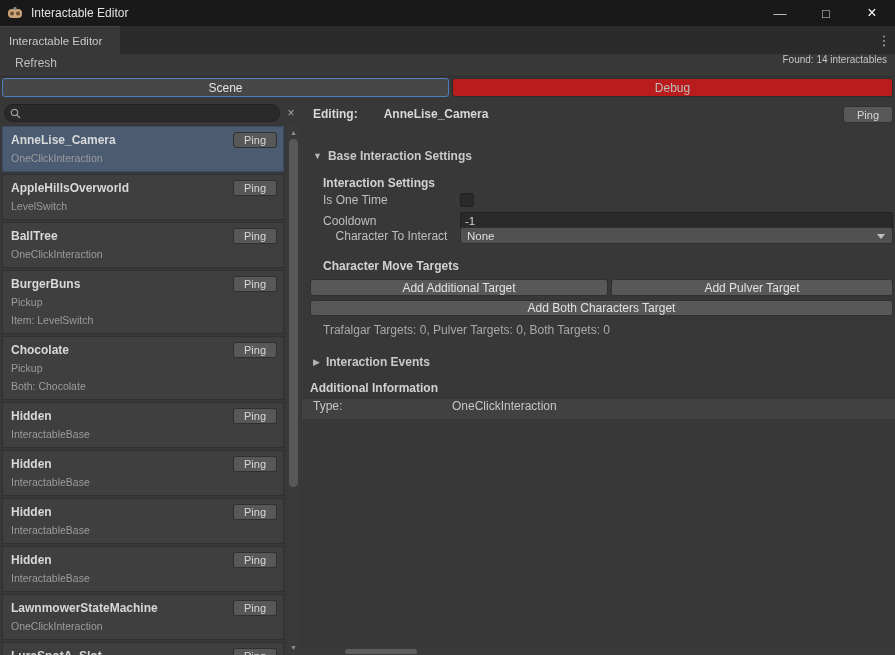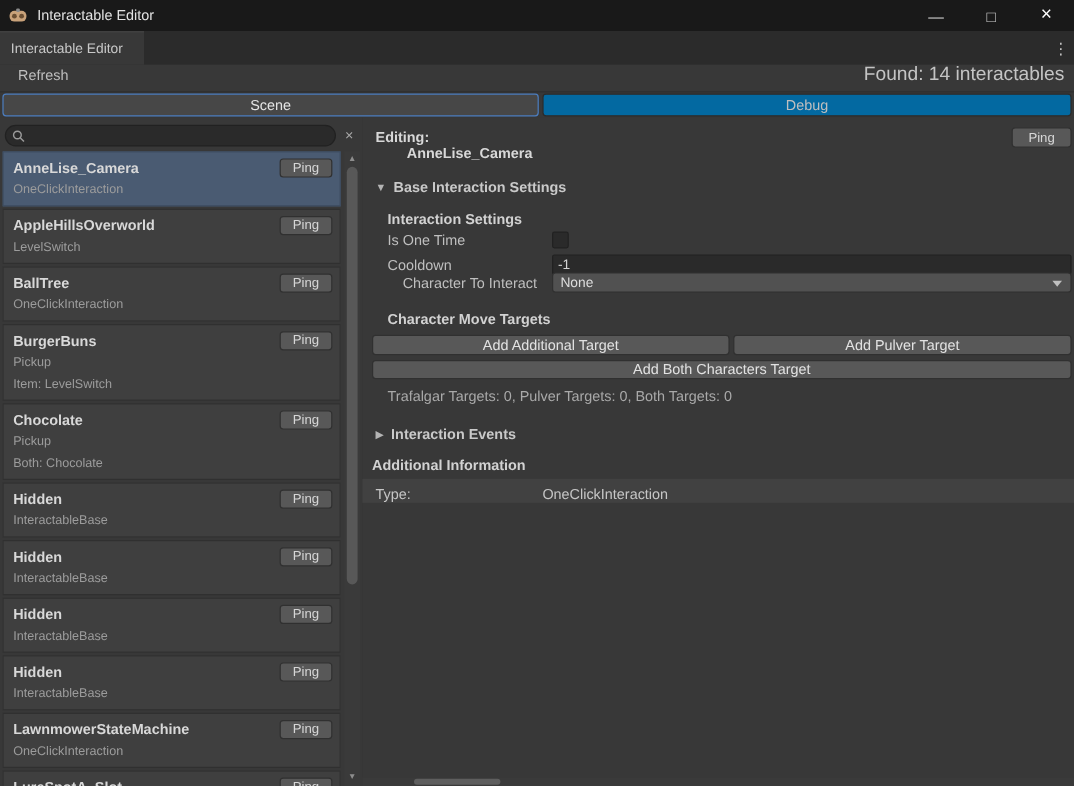--- a/index.html
+++ b/index.html
@@ -23,28 +23,28 @@
   .editor-tab { position:absolute; left:0; top:0; height:28px; width:120px; background:#383838;
                 display:flex; align-items:center; padding-left:9px; color:#C8C8C8; font-size:11.5px;
                 border-top:1px solid #444; }
   .kebab { position:absolute; right:4px; top:0; height:28px; width:14px; display:flex; align-items:center;
            justify-content:center; color:#C0C0C0; font-size:13px; }
 
   
   .toolbar { position:absolute; left:0; top:54px; width:895px; height:23px; background:#383838;
              border-bottom:1px solid #2E2E2E; display:flex; align-items:flex-start; }
   .refresh-btn { margin-left:9px; color:#BFBFBF; font-size:12px; padding:2px 6px; }
-  .found-label { position:absolute; right:8px; color:#C4C4C4; font-size:16px; }
+  .found-label { position:absolute; right:8px; color:#C4C4C4; font-size:10px; }
 
   
   .viewtabs { position:absolute; left:0; top:78px; width:895px; height:20px; }
   .vtab { position:absolute; top:0; height:19px; display:flex; align-items:center; justify-content:center;
           font-size:12px; border-radius:3px; }
   .vtab.scene { left:2px; width:447px; background:#474747; border:1px solid var(--accent-blue,#4C7EC0); color:#E4E4E4; }
-  .vtab.debug { left:452px; width:441px; background:#0369a1; border:1px solid #2B2B2B; color:#BFBFBF; }
+  .vtab.debug { left:452px; width:441px; background:#b91c1c; border:1px solid #2B2B2B; color:#BFBFBF; }
 
   
   .left-panel { position:absolute; left:0; top:98px; width:302px; height:557px; background:#383838; }
   .search-row { position:absolute; left:0; top:6px; width:302px; height:18px; }
   .search-field { position:absolute; left:4px; top:0; width:276px; height:18px; background:#2A2A2A;
                   border:1px solid #212121; border-radius:9px; display:flex; align-items:center; }
   .search-field svg { margin-left:5px; flex:0 0 auto; }
   .search-input { flex:1; background:transparent; border:none; outline:none; color:#D6D6D6;
                   font-family:"Liberation Sans",sans-serif; font-size:11px; padding:0 6px 0 4px; }
   .search-clear { position:absolute; left:284px; top:2px; width:14px; height:14px; color:#A8A8A8;
@@ -68,42 +68,42 @@
   .vscroll .thumb { position:absolute; left:2px; top:13px; width:9px; height:348px; background:#585858; border-radius:5px; }
 
   
   .right-panel { position:absolute; left:302px; top:98px; width:593px; height:557px; background:#383838; }
   .abs { position:absolute; }
   .lbl { color:#BFBFBF; font-size:12px; }
   .hdr { color:#D2D2D2; font-size:12px; font-weight:bold;text-align:right; }
   .fold-tri { color:#B4B4B4; font-size:9px; margin-right:6px; }
   .fold-lbl { color:#C9C9C9; font-size:12px; font-weight:bold; }
 
-  .editing-row { left:11px; top:9px; display:flex; align-items:flex-start;flex-direction:column; }
+  .editing-row { left:11px; top:9px; display:flex; align-items:center; }
   .editing-label { font-weight:bold; color:#D8D8D8; }
   .editing-value { font-weight:bold; color:#D8D8D8; margin-left:26px; }
   .inspector-ping { left:auto; right:2px; top:8px; width:50px; height:17px; background:var(--button-bg,#585858);
                     border:1px solid #303030; border-radius:3px; color:#D6D6D6; font-size:11px;
                     font-family:"Liberation Sans",sans-serif; }
 
   .field-row { display:flex; align-items:center; }
   .field-label { width:137px; flex:0 0 auto; }
   .checkbox { width:14px; height:14px; background:#2A2A2A; border:1px solid #212121; border-radius:2px; }
   .text-field { width:433px; height:17px; background:var(--field-bg,#2A2A2A); border:1px solid #212121;
                 border-radius:2px; color:#D2D2D2; font-size:11.5px; padding:0 4px;
                 font-family:"Liberation Sans",sans-serif; outline:none; }
   .dropdown { width:433px; height:17px; background:#515151; border:1px solid #303030; border-radius:3px;
               display:flex; align-items:center; padding:0 6px; color:#DDDDDD; font-size:11.5px; position:relative; }
   .dd-arrow { position:absolute; right:7px; top:6px; width:0; height:0; border-left:4px solid transparent;
               border-right:4px solid transparent; border-top:5px solid #C0C0C0; }
 
   .u-btn { background:var(--button-bg,#585858); border:1px solid #303030; border-radius:3px; color:#E2E2E2;
            font-size:12px; height:17px; font-family:"Liberation Sans",sans-serif; }
   .summary { color:#A9A9A9; font-size:12px; }
-  .type-row { left:0; top:301px; width:593px; height:20px; background:#414141; display:flex; align-items:flex-end; }
+  .type-row { left:0; top:301px; width:593px; height:20px; background:#414141; display:flex; align-items:flex-start; }
   .type-label { margin-left:11px; width:139px; color:#C6C6C6; }
   .type-value { color:#C6C6C6; }
 
   .hscroll { position:absolute; left:0; bottom:0; width:593px; height:7px; background:#3A3A3A; }
   .hscroll .thumb { position:absolute; left:43px; top:1px; width:72px; height:5px; background:#5E5E5E; border-radius:3px; }
 </style>
 </head>
 <body>
 
 <div class="window">

